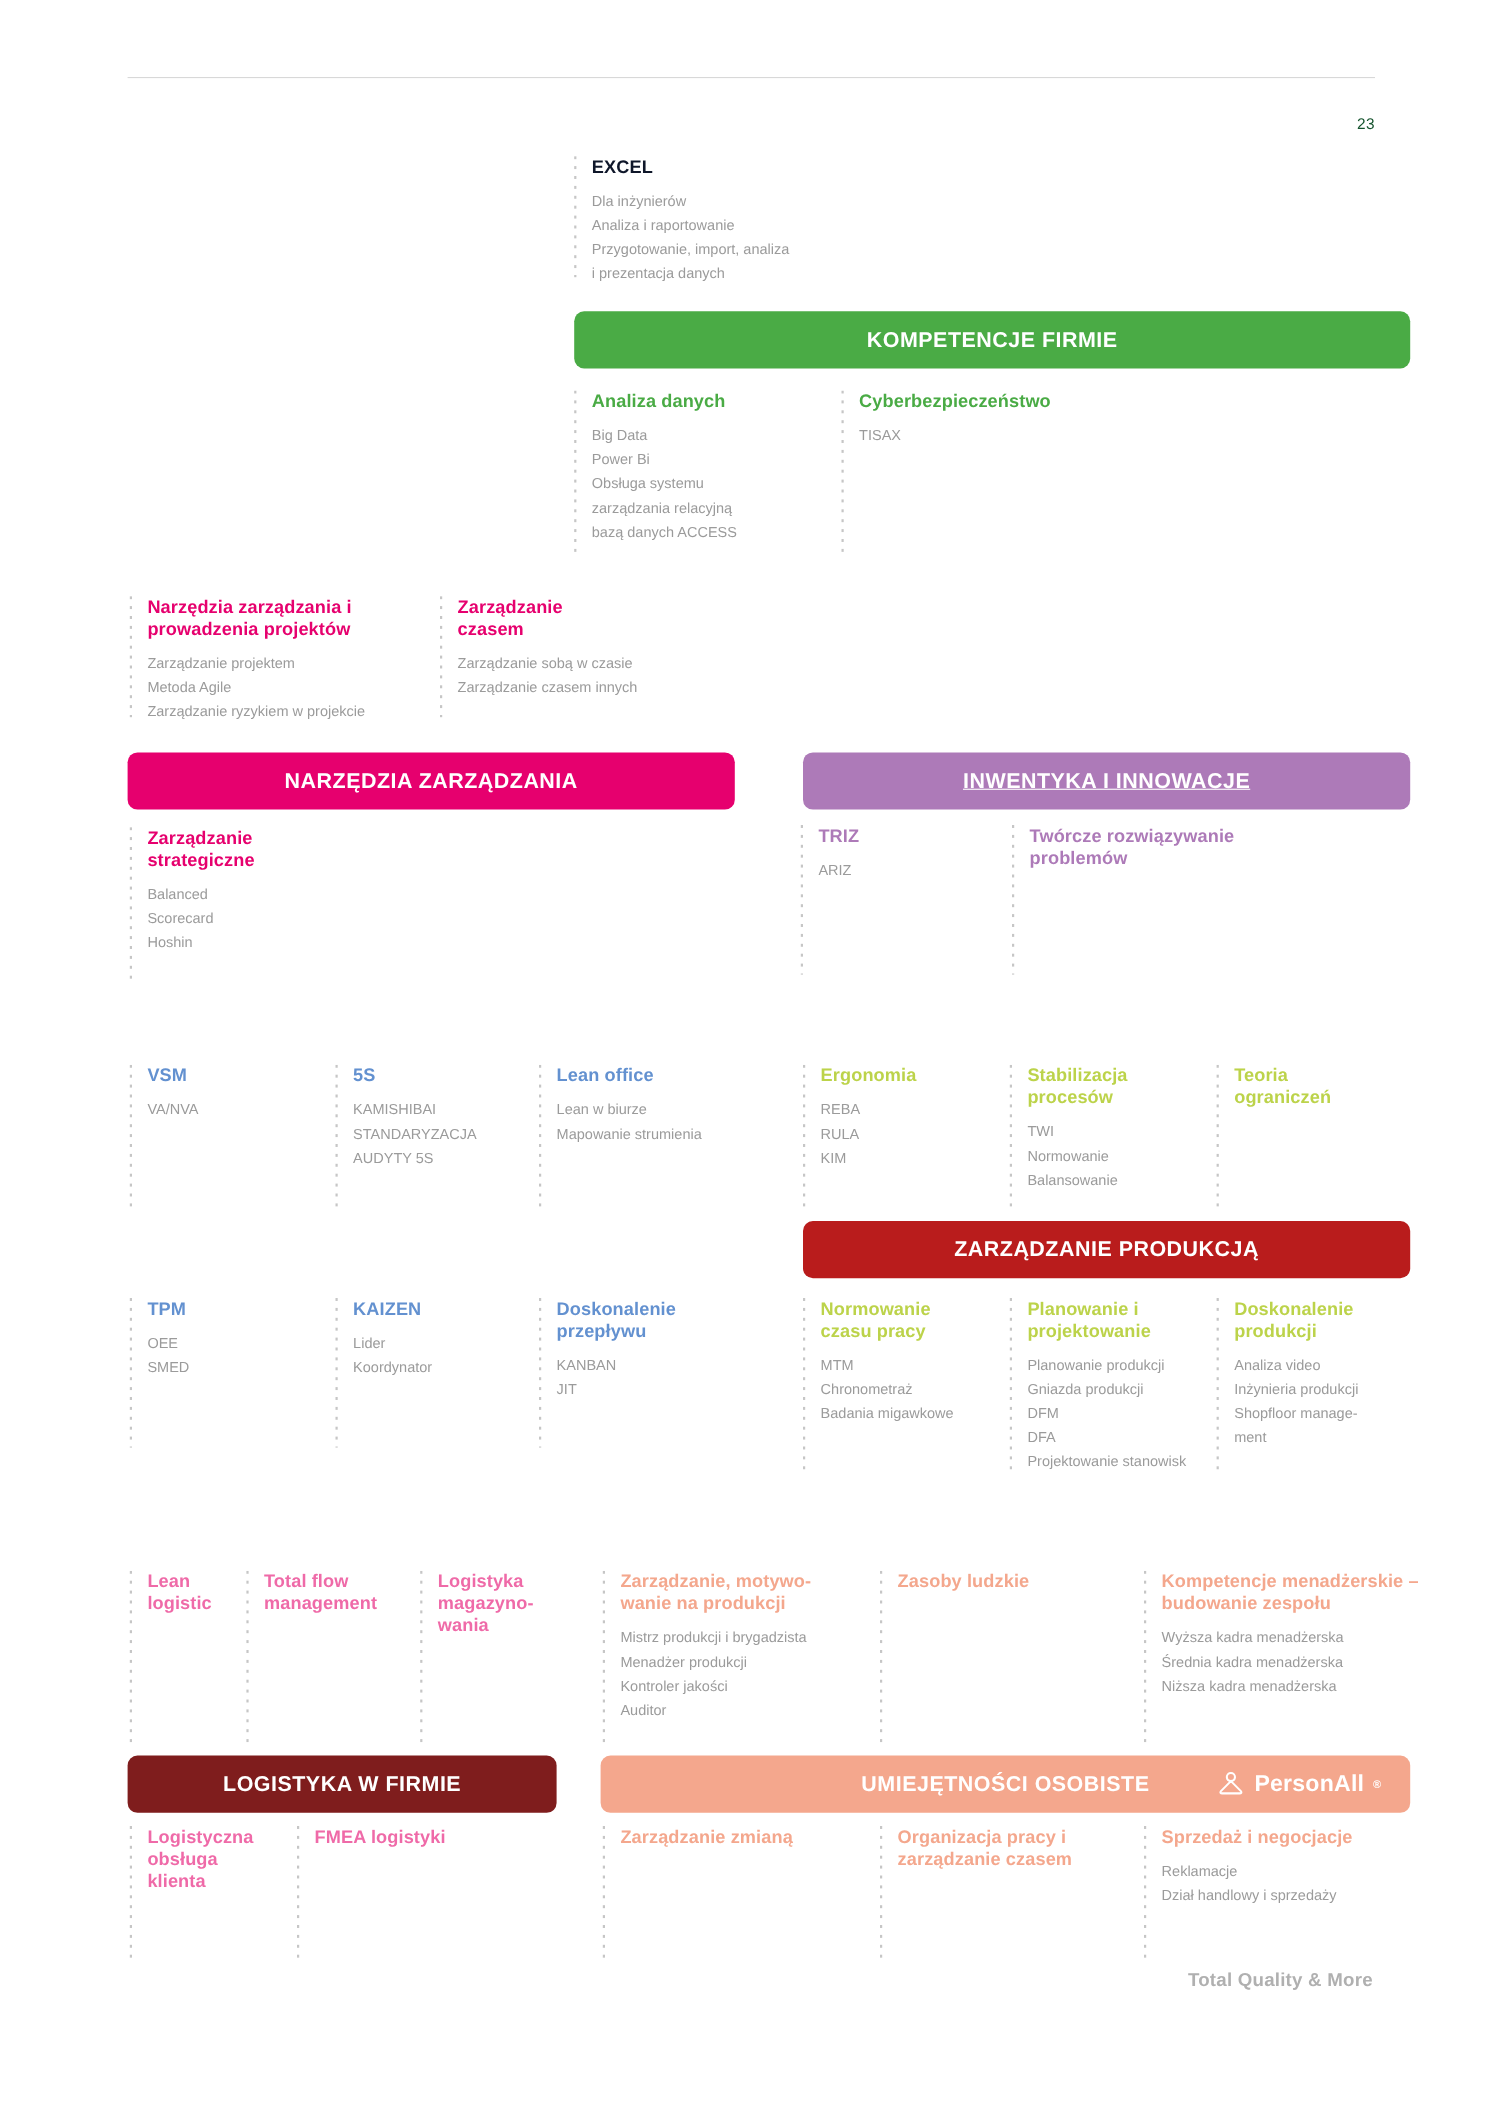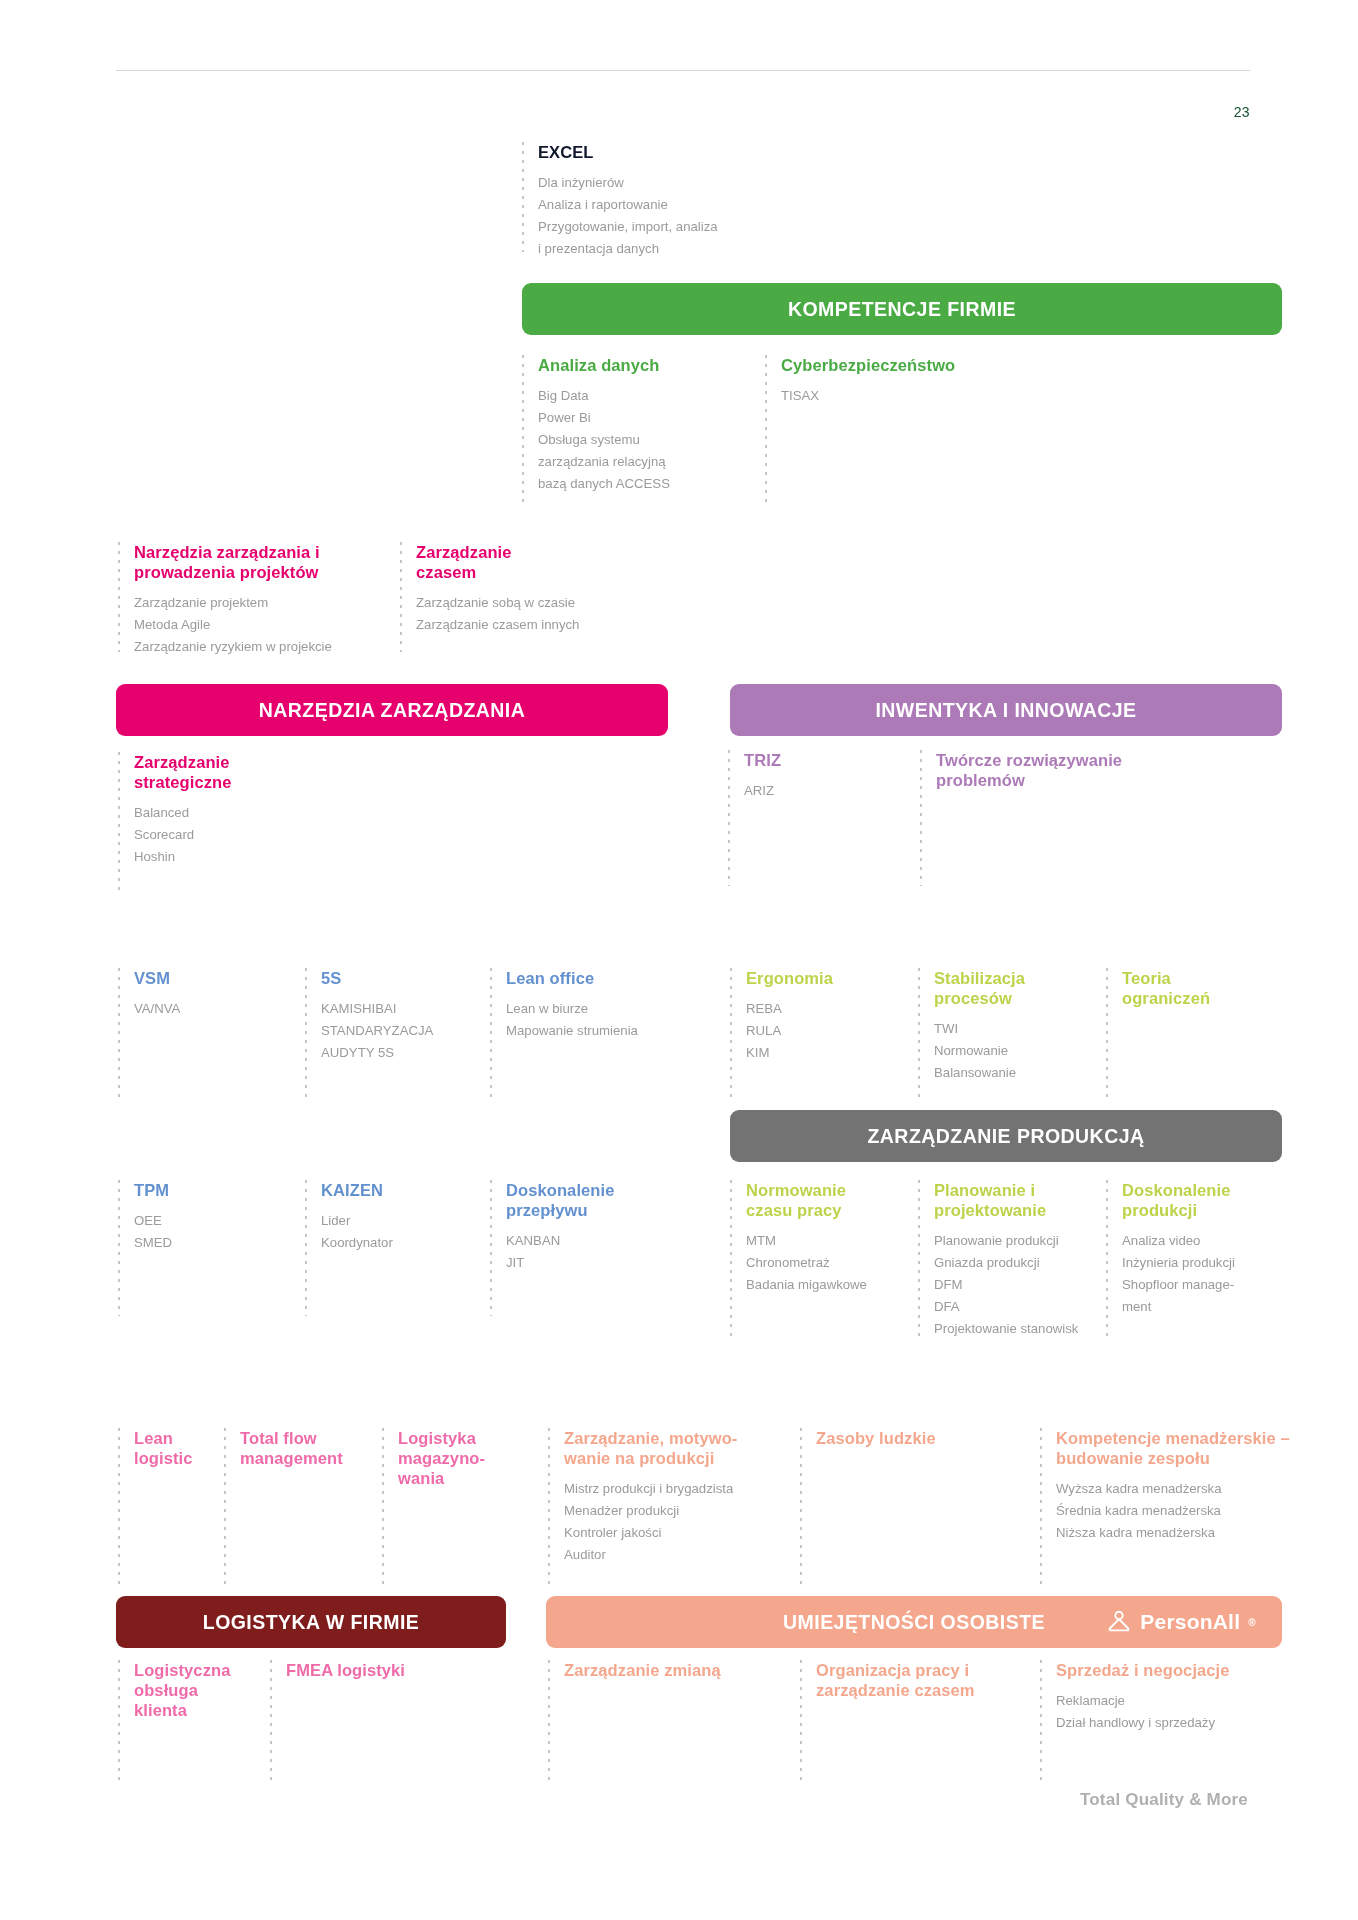--- a/index.html
+++ b/index.html
@@ -176,21 +176,21 @@
     <div class="inner">
       <h4 style="color:#e6006e; width:140px; white-space:normal;">Zarządzanie strategiczne</h4>
       <ul>
         <li>Balanced</li>
         <li>Scorecard</li>
         <li>Hoshin</li>
       </ul>
     </div>
   </div>
 
-  <div class="bar" style="left:730px; top:684px; width:552px; background:#ad7ab8;">
+  <div class="bar" style="left:730px; top:684px; width:552px; background:#ad7ab8;text-decoration:underline;">
     <span>INWENTYKA I INNOWACJE</span>
   </div>
 
   <div class="col" style="left:728px; top:750px; width:190px; height:136px;">
     <div class="inner">
       <h4 style="color:#ad7ab8">TRIZ</h4>
       <ul>
         <li>ARIZ</li>
       </ul>
     </div>
@@ -278,21 +278,21 @@
         <li>Balansowanie</li>
       </ul>
     </div>
   </div>
   <div class="col" style="left:1106px; top:968px; width:175px; height:130px;">
     <div class="inner">
       <h4 style="color:#bcd34a; width:120px; white-space:normal;">Teoria ograniczeń</h4>
     </div>
   </div>
 
-  <div class="bar" style="left:730px; top:1110px; width:552px; background:#737373;">
+  <div class="bar" style="left:730px; top:1110px; width:552px; background:#b91c1c;">
     <span>ZARZĄDZANIE PRODUKCJĄ</span>
   </div>
 
   <div class="col" style="left:730px; top:1180px; width:185px; height:160px;">
     <div class="inner">
       <h4 style="color:#bcd34a; width:150px; white-space:normal;">Normowanie czasu pracy</h4>
       <ul>
         <li>MTM</li>
         <li>Chronometraż</li>
         <li>Badania migawkowe</li>

